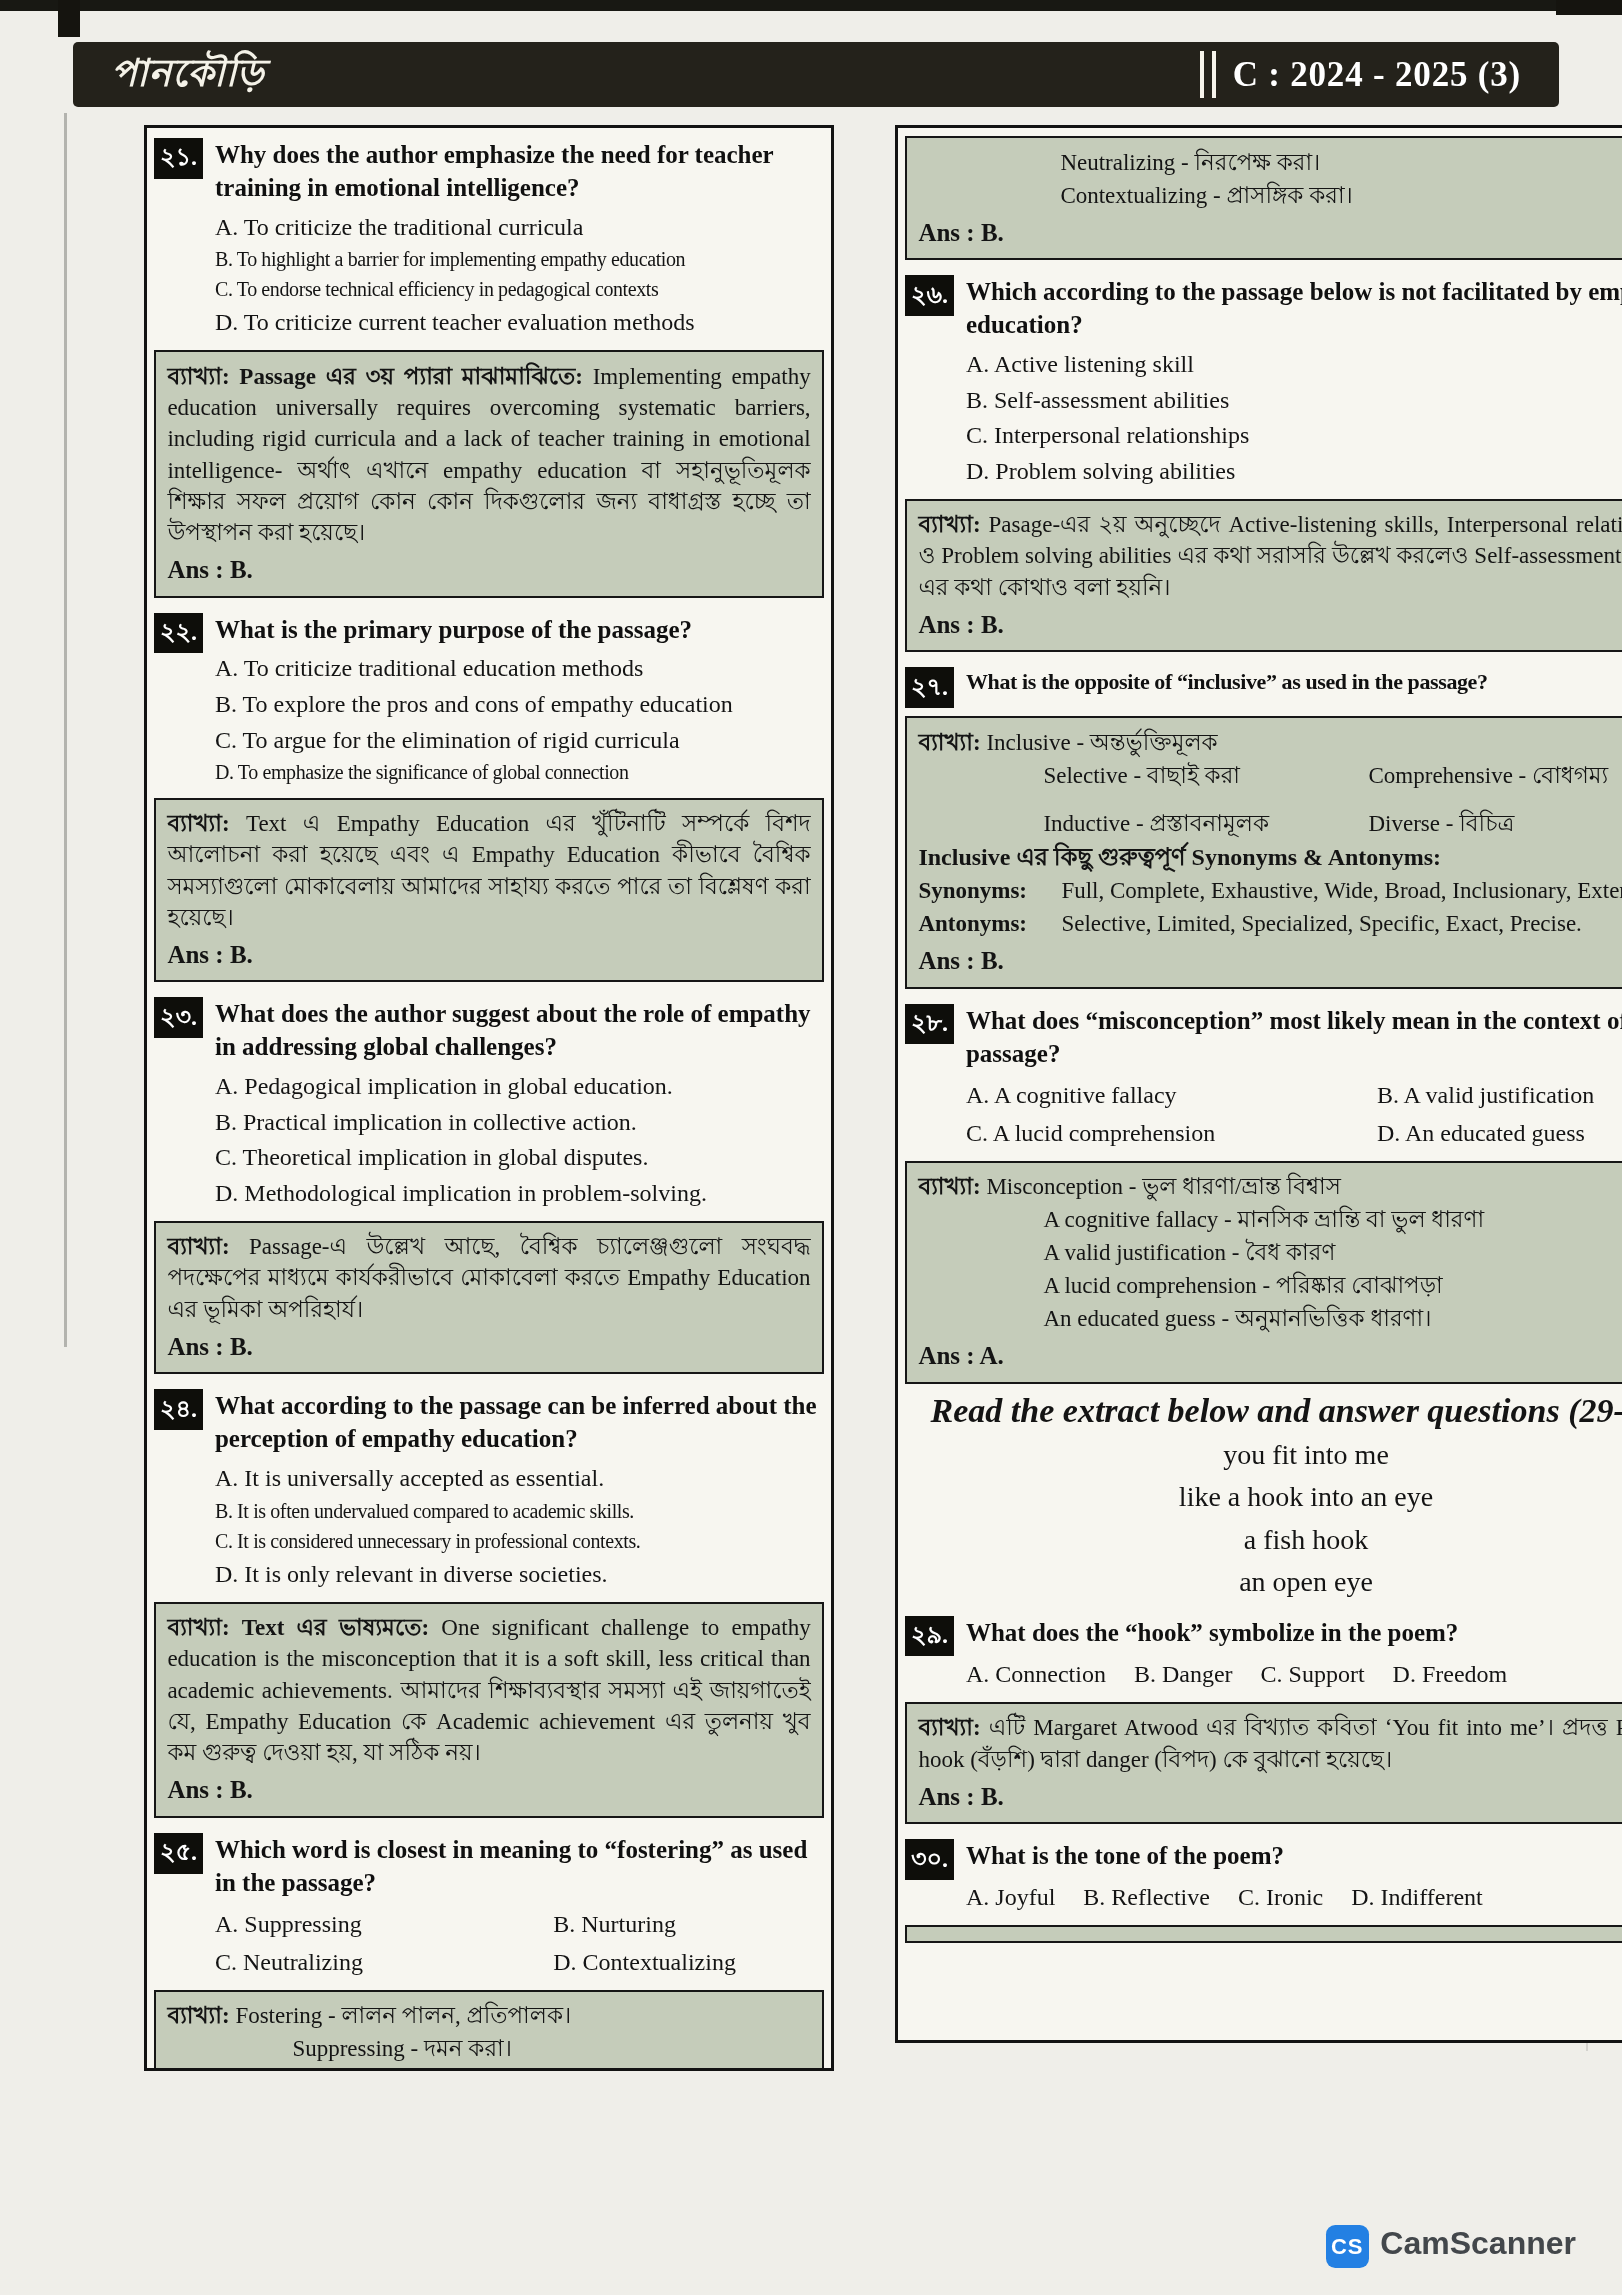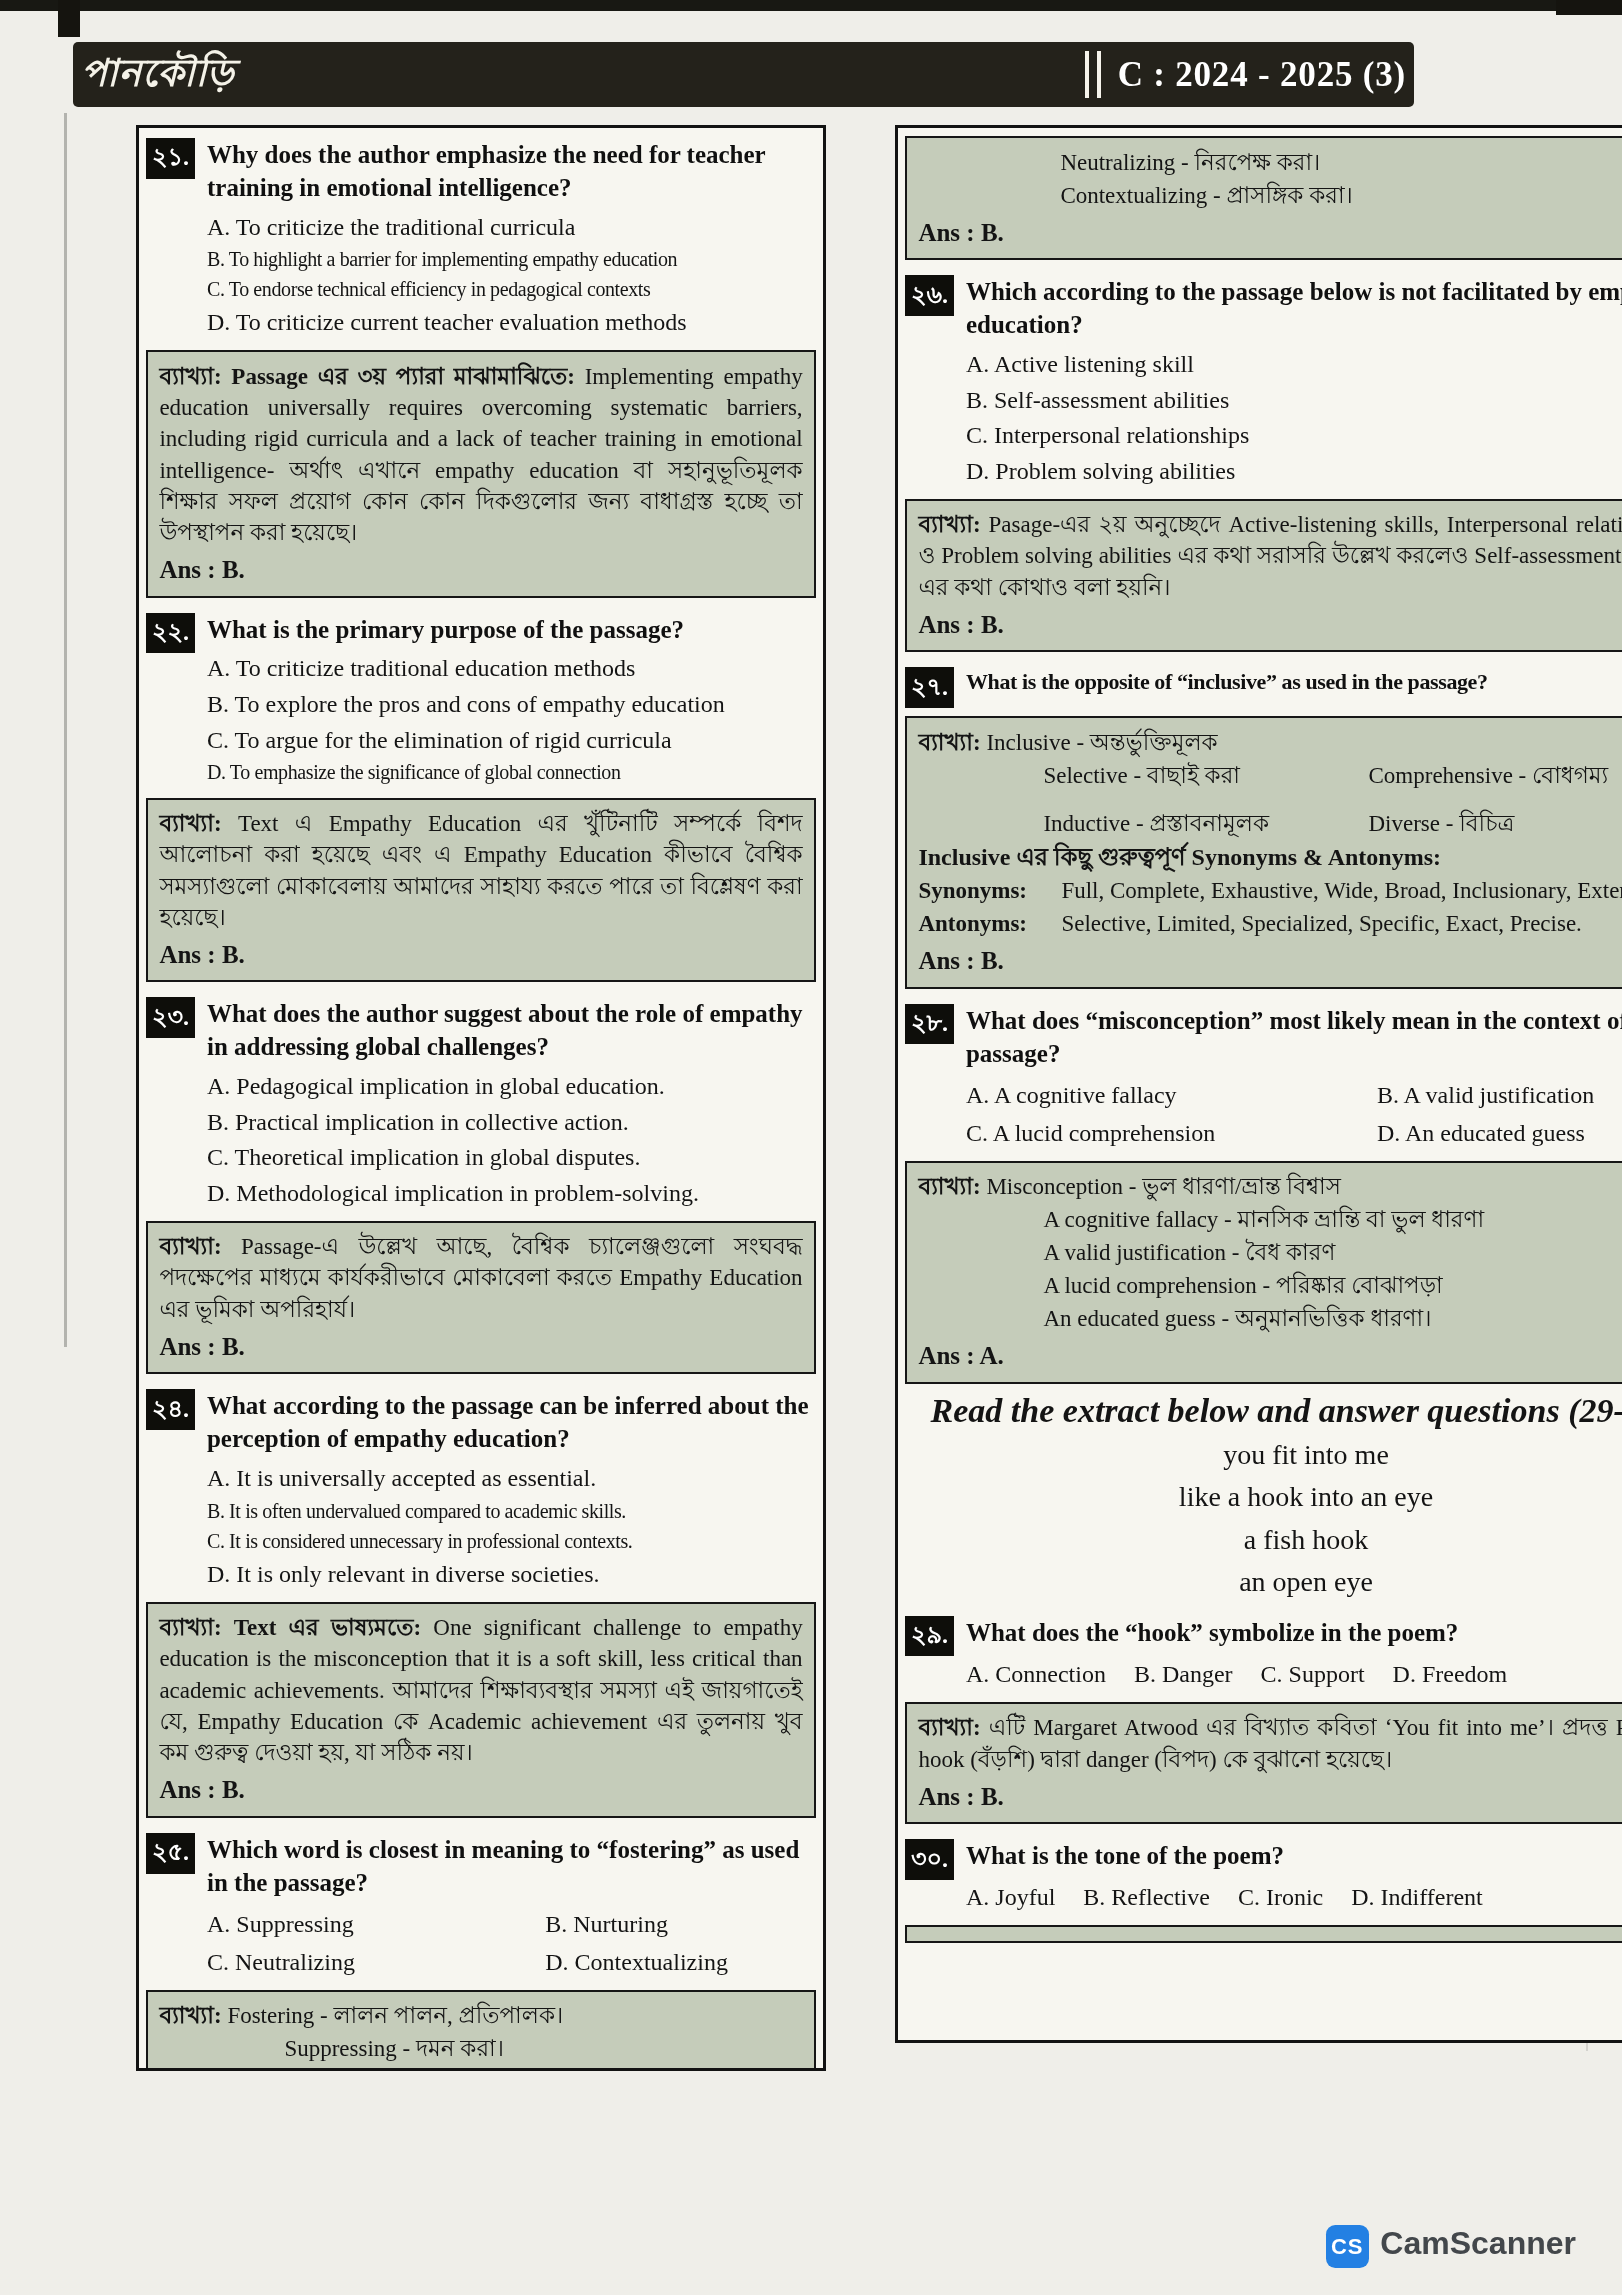--- a/index.html
+++ b/index.html
@@ -7,32 +7,32 @@
         font-family:"Liberation Serif","DejaVu Serif",serif;color:var(--ink,#141414);overflow:hidden;}
 
   
   .strip-top{position:absolute;top:0;left:0;right:0;height:11px;background:#181813;}
   .corner-tl{position:absolute;left:58px;top:0;width:22px;height:37px;background:#15140f;}
   .corner-tr{position:absolute;right:0;top:0;width:67px;height:15px;background:#15140f;}
   .edge-left{position:absolute;left:64px;top:113px;width:2.5px;height:1234px;background:rgba(90,90,84,.40);}
   .edge-right{position:absolute;right:35px;top:150px;width:2.5px;height:1901px;background:rgba(120,120,114,.22);}
 
   
-  .band{position:absolute;left:73px;top:42px;width:1341px;height:65px;background:var(--header-band,#24221b);
-        border-radius:5px;display:flex;align-items:center;justify-content:space-between;padding:0 8px;box-sizing:border-box;}
+  .band{position:absolute;left:73px;top:42px;width:1486px;height:65px;background:var(--header-band,#24221b);
+        border-radius:5px;display:flex;align-items:center;justify-content:space-between;padding:0 38px;box-sizing:border-box;}
   .brand{color:#f4f2e8;font-size:38px;font-weight:bold;font-style:italic;letter-spacing:0.8px;}
   .band-right{display:flex;align-items:center;gap:16.7px;}
   .bars{display:flex;gap:7.5px;align-items:center;}
   .bars i{display:block;width:4.2px;height:47px;background:#f6f4ec;}
   .edition{color:#ffffff;font-size:35px;font-weight:bold;letter-spacing:0.8px;}
 
   
   .col{position:absolute;top:125px;border:3.3px solid #121212;background:#f7f6f0;box-sizing:border-box;
        padding:3.3px 6.7px;overflow:hidden;}
-  .col-left{left:136px;width:690px;height:1946px;}
+  .col-left{left:144px;width:690px;height:1946px;}
   .col-right{left:847px;width:822px;height:1918px;margin-left:48px;}
 
   
   .q{display:flex;gap:11.7px;padding:6.7px 3.3px 3.3px 0;}
   .badge{flex:0 0 auto;align-self:flex-start;background:#0e0e0a;color:#fff;font-weight:bold;
          font-size:24px;line-height:1;padding:7.5px 5.8px 9.2px;min-width:38px;text-align:center;}
   .q-main{flex:1;min-width:0;}
   .q-title{margin:0;font-weight:bold;font-size:25px;line-height:1.32;color:#101010;}
   .q-title.tight{font-size:22px;letter-spacing:-0.4px;}
   .opts{margin-top:6.7px;font-size:24px;line-height:1.38;}

